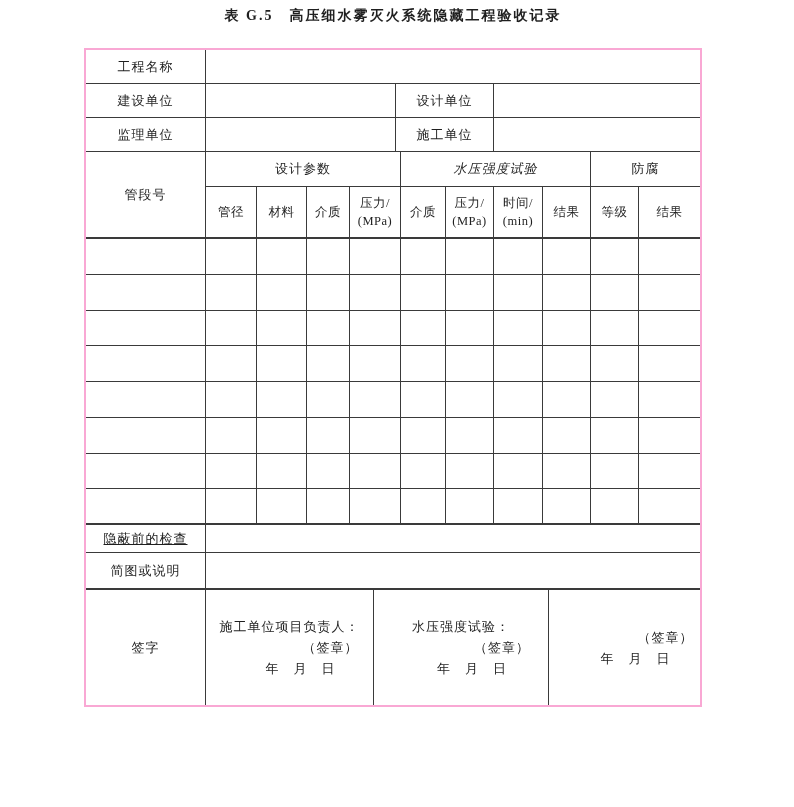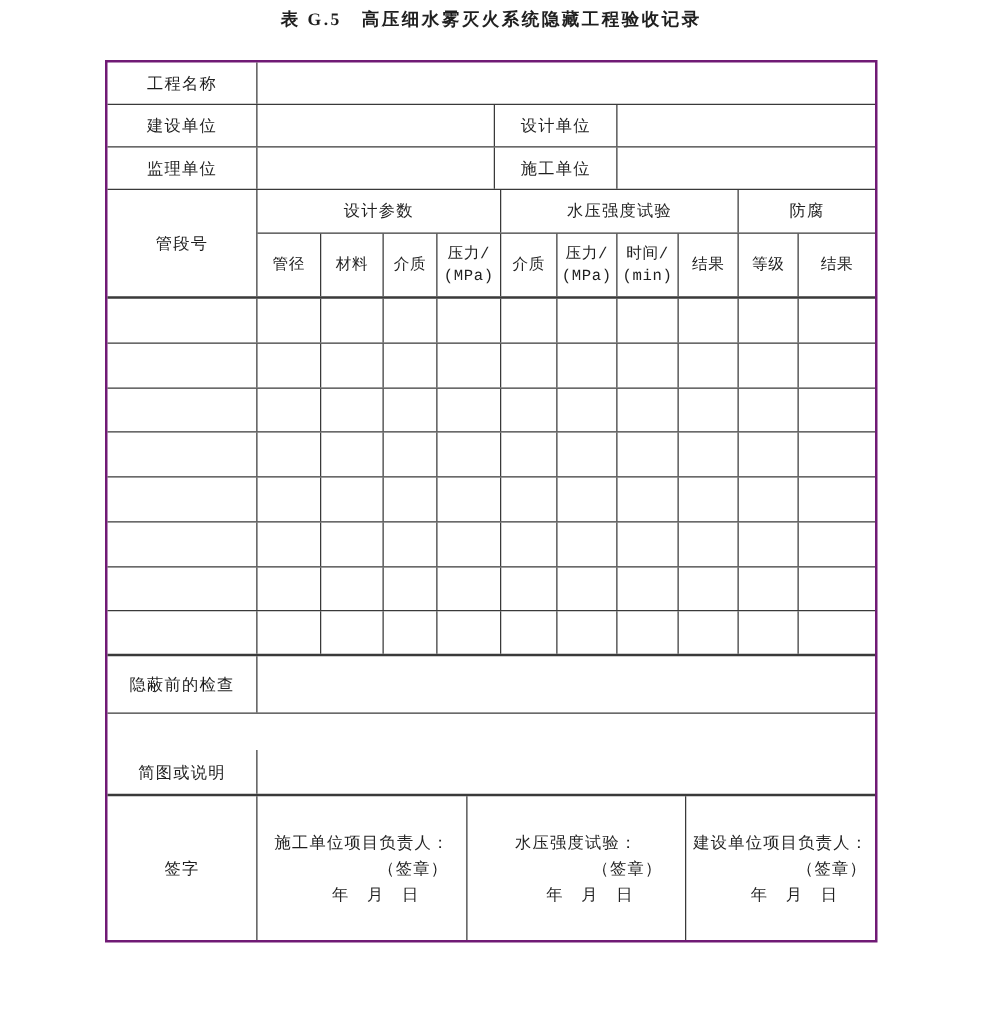--- a/index.html
+++ b/index.html
@@ -12,60 +12,60 @@
   .page { position: relative; width: 794px; height: 807px; overflow: hidden; }
 
   .title {
     position: absolute; top: 7px; left: 84px; width: 618px;
     text-align: center; font-weight: bold; font-size: 14px; letter-spacing: 2px;
     white-space: nowrap;
   }
 
   .table {
     position: absolute; top: 48px; left: 84px; width: 618px;
-    border: 2px solid #701a75;
+    border: 2px solid #f9a8d4;
     background: #fff;
   }
 
   .row { display: flex; border-bottom: 1px solid #3a3a3a; }
   .row.no-bb { border-bottom: none; }
   .row.bb2 { border-bottom-width: 2px; }
 
   .cell {
     border-right: 1px solid #3a3a3a;
     display: flex; align-items: center; justify-content: center;
     font-size: 13px; letter-spacing: 1px;
     text-align: center;
   }
   .cell:last-child { border-right: none; flex: 1; }
 
   
   .w-label { width: 120px; }
   .w-v1 { width: 190px; }
   .w-l2 { width: 98px; }
   .w-g1 { width: 195px; }
-  .w-g2 { width: 190px; }
+  .w-g2 { width: 190px; font-style: italic; }
   .w-c1 { width: 51px; } .w-c2 { width: 50px; } .w-c3 { width: 43px; }
   .w-c4 { width: 51px; } .w-c5 { width: 45px; } .w-c6 { width: 48px; }
   .w-c7 { width: 49px; } .w-c8 { width: 48px; } .w-c9 { width: 48px; }
   .w-s1 { width: 168px; } .w-s2 { width: 175px; }
 
   
   .h-info { height: 34px; }
-  .h-check { height: 46px; }
+  .h-check { height: 28px; text-decoration: underline; }
   .h-method { height: 59px; }
-  .h-sketch { height: 37px; margin-top: 29px; }
+  .h-sketch { height: 37px; }
   .h-sign { height: 115px; }
   .h-data { height: 35.75px; }
 
   
   .h-band { height: 87px; }
   .band-right { flex: 1; display: flex; flex-direction: column; }
   .band-top { height: 35px; display: flex; border-bottom: 1px solid #3a3a3a; }
-  .band-bottom { flex: 1; display: flex; font-family: Liberation Mono, monospace; }
+  .band-bottom { flex: 1; display: flex; }
   .subhead {
     white-space: pre-line; line-height: 1.45; font-size: 12.5px; letter-spacing: 0.5px;
   }
 
   
   .sig { flex-direction: column; align-items: center; justify-content: center; text-align: right; }
   .sig div { line-height: 21px; white-space: nowrap; position: relative; }
   .sig .sig-l2 { left: 29px; margin-left: 24px; }
   .sig .sig-l3 { left: 11px; }
 </style>
@@ -254,20 +254,19 @@
         <div class="sig-l1">施工单位项目负责人：</div>
         <div class="sig-l2">（签章）</div>
         <div class="sig-l3">年　月　日</div>
       </div>
       <div class="cell w-s2 sig">
         <div class="sig-l1">水压强度试验：</div>
         <div class="sig-l2">（签章）</div>
         <div class="sig-l3">年　月　日</div>
       </div>
       <div class="cell sig">
-        <div class="sig-l1">建设单位项目负责人：</div>
         <div class="sig-l2">（签章）</div>
         <div class="sig-l3">年　月　日</div>
       </div>
     </div>
 
   </div>
 </div>
 
 </body></html>

